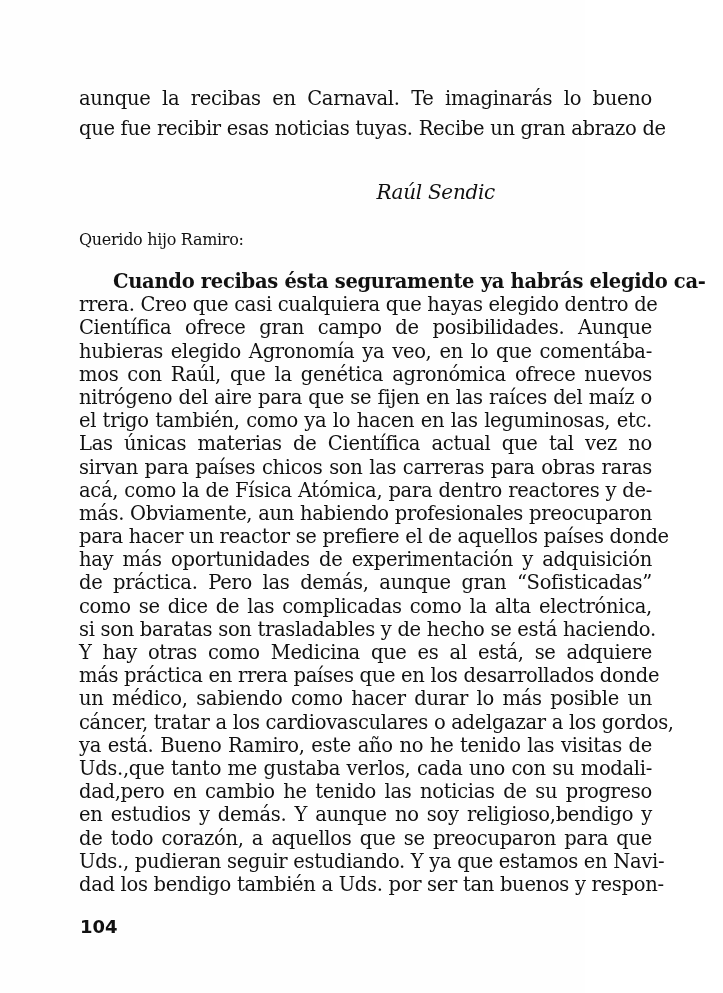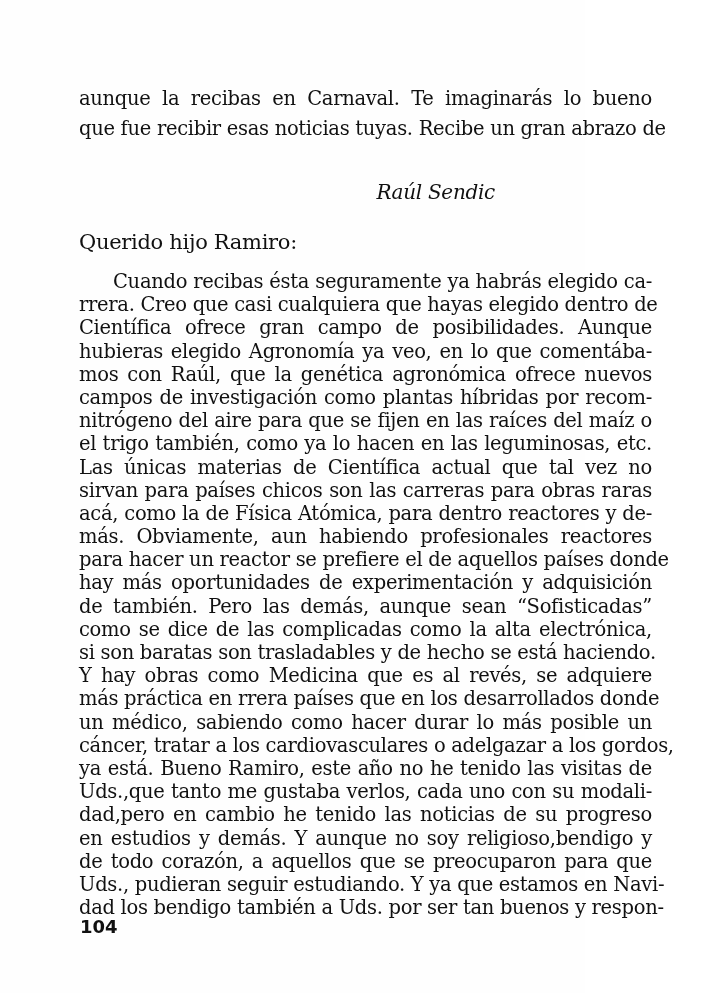--- a/index.html
+++ b/index.html
@@ -14,24 +14,24 @@
   .top-block { top: 84px; }
   .top-block .line { height: 30px; line-height: 30px; }
   .signature {
     position: absolute; top: 180px; right: 90px;
     font-family: "DejaVu Serif", "Liberation Serif", serif;
     font-style: italic; font-size: 20px; color: #111; letter-spacing: -0.3px;
   }
   .salutation {
     position: absolute; top: 230px; left: 79px;
     font-family: "DejaVu Serif", "Liberation Serif", serif;
-    font-size: 21px; color: #111; letter-spacing: -0.3px;
+    font-size: 16px; color: #111; letter-spacing: -0.3px;
   }
   .body-block { top: 270px; }
-  .indent { padding-left: 34px; }
+  .indent { padding-left: 34px; font-weight: bold; }
   .page-number {
     position: absolute; top: 916px; left: 80px;
     font-family: "DejaVu Sans", "Liberation Sans", sans-serif;
     font-weight: bold; font-size: 18px; color: #111;
   }
 </style>
 </head>
 <body>
 
 <div class="page">
@@ -44,33 +44,32 @@
   <div class="signature">Raúl Sendic</div>
 
   <div class="salutation">Querido hijo Ramiro:</div>
 
   <div class="text body-block">
     <span class="line indent">Cuando recibas ésta seguramente ya habrás elegido ca-</span>
     <span class="line">rrera. Creo que casi cualquiera que hayas elegido dentro de</span>
     <span class="line">Científica ofrece gran campo de posibilidades. Aunque</span>
     <span class="line">hubieras elegido Agronomía ya veo, en lo que comentába-</span>
     <span class="line">mos con Raúl, que la genética agronómica ofrece nuevos</span>
-    <span class="line">campos de investigación como plantas híbridas por recom-</span>
     <span class="line">nitrógeno del aire para que se fijen en las raíces del maíz o</span>
     <span class="line">el trigo también, como ya lo hacen en las leguminosas, etc.</span>
     <span class="line">Las únicas materias de Científica actual que tal vez no</span>
     <span class="line">sirvan para países chicos son las carreras para obras raras</span>
     <span class="line">acá, como la de Física Atómica, para dentro reactores y de-</span>
-    <span class="line">más. Obviamente, aun habiendo profesionales reactores</span>
+    <span class="line">más. Obviamente, aun habiendo profesionales preocuparon</span>
     <span class="line">para hacer un reactor se prefiere el de aquellos países donde</span>
     <span class="line">hay más oportunidades de experimentación y adquisición</span>
-    <span class="line">de también. Pero las demás, aunque sean “Sofisticadas”</span>
+    <span class="line">de práctica. Pero las demás, aunque gran “Sofisticadas”</span>
     <span class="line">como se dice de las complicadas como la alta electrónica,</span>
     <span class="line">si son baratas son trasladables y de hecho se está haciendo.</span>
-    <span class="line">Y hay obras como Medicina que es al revés, se adquiere</span>
+    <span class="line">Y hay otras como Medicina que es al está, se adquiere</span>
     <span class="line">más práctica en rrera países que en los desarrollados donde</span>
     <span class="line">un médico, sabiendo como hacer durar lo más posible un</span>
     <span class="line">cáncer, tratar a los cardiovasculares o adelgazar a los gordos,</span>
     <span class="line">ya está. Bueno Ramiro, este año no he tenido las visitas de</span>
     <span class="line">Uds.,que tanto me gustaba verlos, cada uno con su modali-</span>
     <span class="line">dad,pero en cambio he tenido las noticias de su progreso</span>
     <span class="line">en estudios y demás. Y aunque no soy religioso,bendigo y</span>
     <span class="line">de todo corazón, a aquellos que se preocuparon para que</span>
     <span class="line">Uds., pudieran seguir estudiando. Y ya que estamos en Navi-</span>
     <span class="line">dad los bendigo también a Uds. por ser tan buenos y respon-</span>

